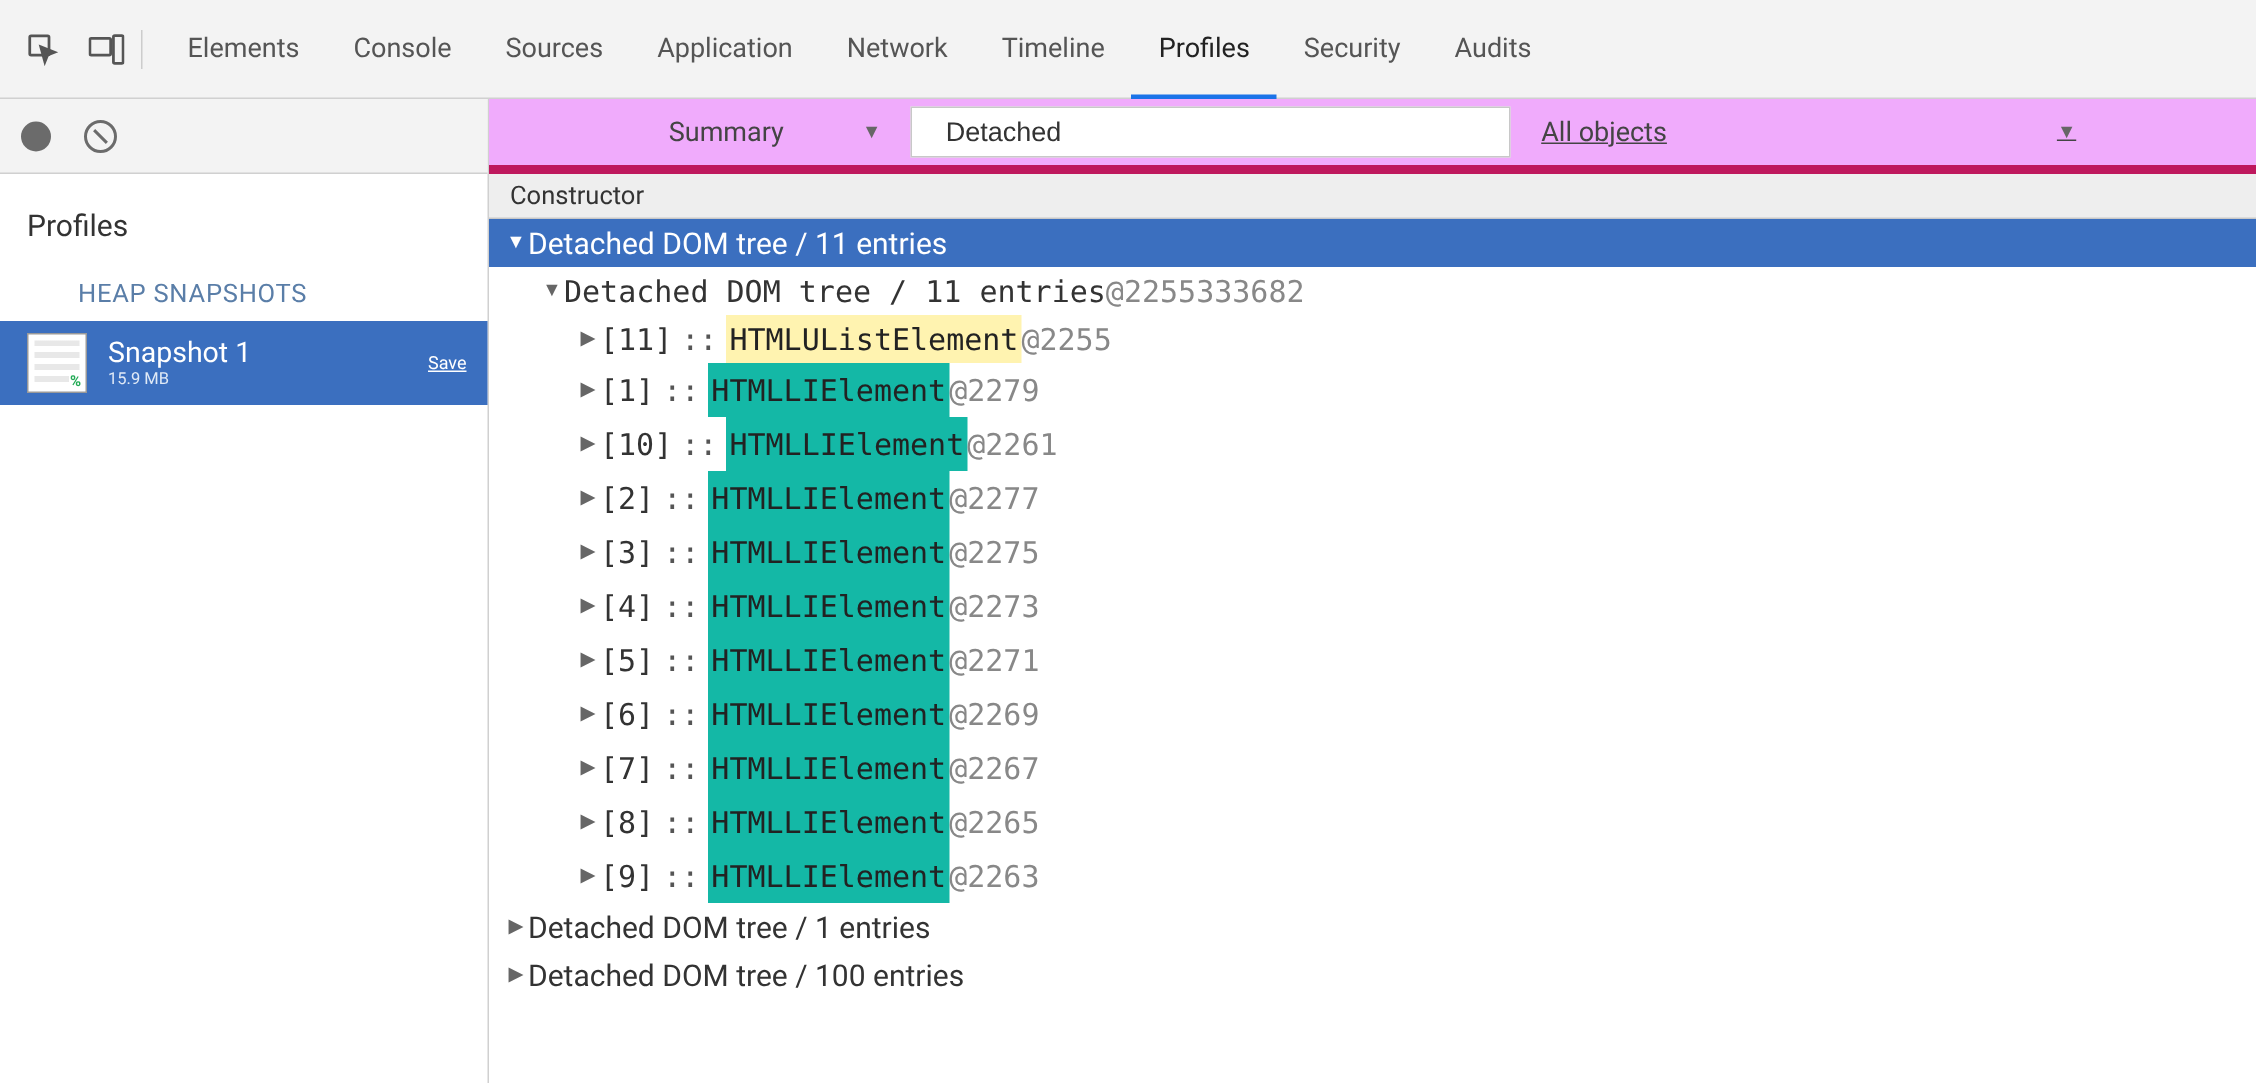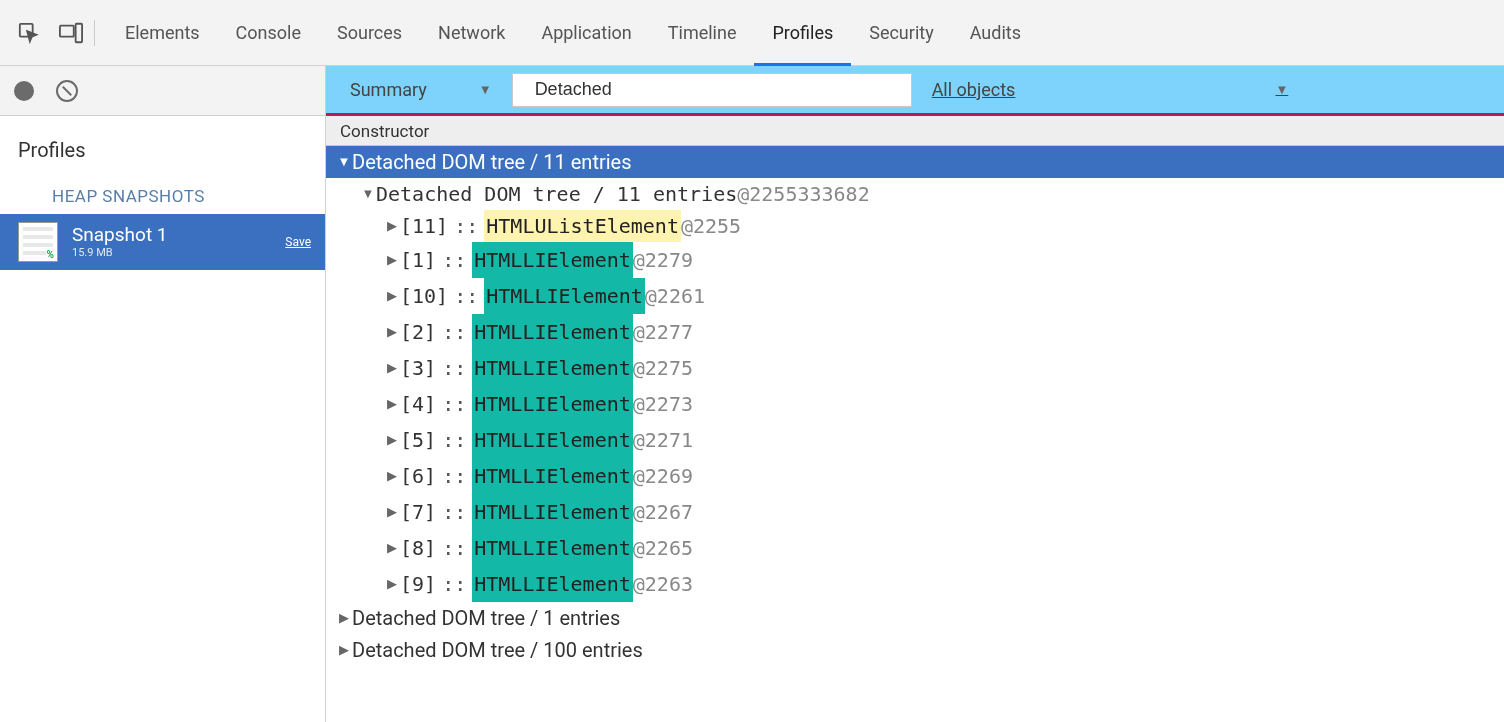--- a/index.html
+++ b/index.html
@@ -29,21 +29,21 @@
   .snap-icon { width:40px; height:40px; background:#fff; border:1px solid #999; display:flex; align-items:center; justify-content:center; margin-right:14px; position:relative; }
   .snap-icon-inner { width:30px; height:30px; background: repeating-linear-gradient(#e8e8e8, #e8e8e8 4px, #fff 4px, #fff 8px); position:relative; }
   .snap-icon-pct { position:absolute; bottom:1px; right:2px; font-size:10px; color:#2a5; font-weight:bold; background:#fff; padding:0 1px; }
   .snap-text { flex:1; }
   .snap-name { font-size:19px; line-height:1.1; }
   .snap-size { font-size:11px; color:#dfe9f6; }
   .snap-save { color:#fff; text-decoration:underline; font-size:12px; }
   
   
   .main { flex:1; display:flex; flex-direction:column; min-width:0; }
-  .main-toolbar { height:50px; background:#7dd3fc; border-bottom:3px solid #be185d; display:flex; align-items:center; padding: 0 14px; gap:10px; }
+  .main-toolbar { height:50px; background:#f0abfc; border-bottom:6px solid #be185d; display:flex; align-items:center; padding: 0 14px; gap:10px;justify-content:center; }
   .dropdown { display:flex; align-items:center; color:#444; gap:52px; padding:6px 10px; }
   .dropdown .tri { font-size:13px; color:#666; }
   .filter-input { height:34px; width:400px; border:1px solid #c8c8c8; background:#fff; font-size:18px; padding:0 22px; color:#333; }
   .dropdown.right { gap:260px;text-decoration:underline; }
   
   .col-header { height:30px; background:#eee; border-bottom:1px solid #c8c8c8; padding-left:14px; display:flex; align-items:center; font-size:17px; color:#333; }
   
   .tree { font-size:20px; line-height:32px; }
   .row { display:flex; align-items:center; white-space:nowrap; }
   .row.selected { background:#3b6fbf; color:#fff; }
@@ -75,22 +75,22 @@
     <svg width="24" height="22" viewBox="0 0 26 22" fill="none" stroke="#555" stroke-width="2">
         <rect x="1" y="3" width="15" height="12" rx="1"></rect>
         <rect x="18" y="1" width="7" height="20" rx="1"></rect>
       </svg>
   </div>
   <div class="divider"></div>
   <div class="tabs" id="tabs-host">
       <div class="tab">Elements</div>
       <div class="tab">Console</div>
       <div class="tab">Sources</div>
+      <div class="tab">Application</div>
       <div class="tab">Network</div>
-      <div class="tab">Application</div>
       <div class="tab">Timeline</div>
       <div class="tab active">Profiles</div>
       <div class="tab">Security</div>
       <div class="tab">Audits</div>
     </div>
 </div>
 
 <div class="body">
 
   <div class="sidebar">

